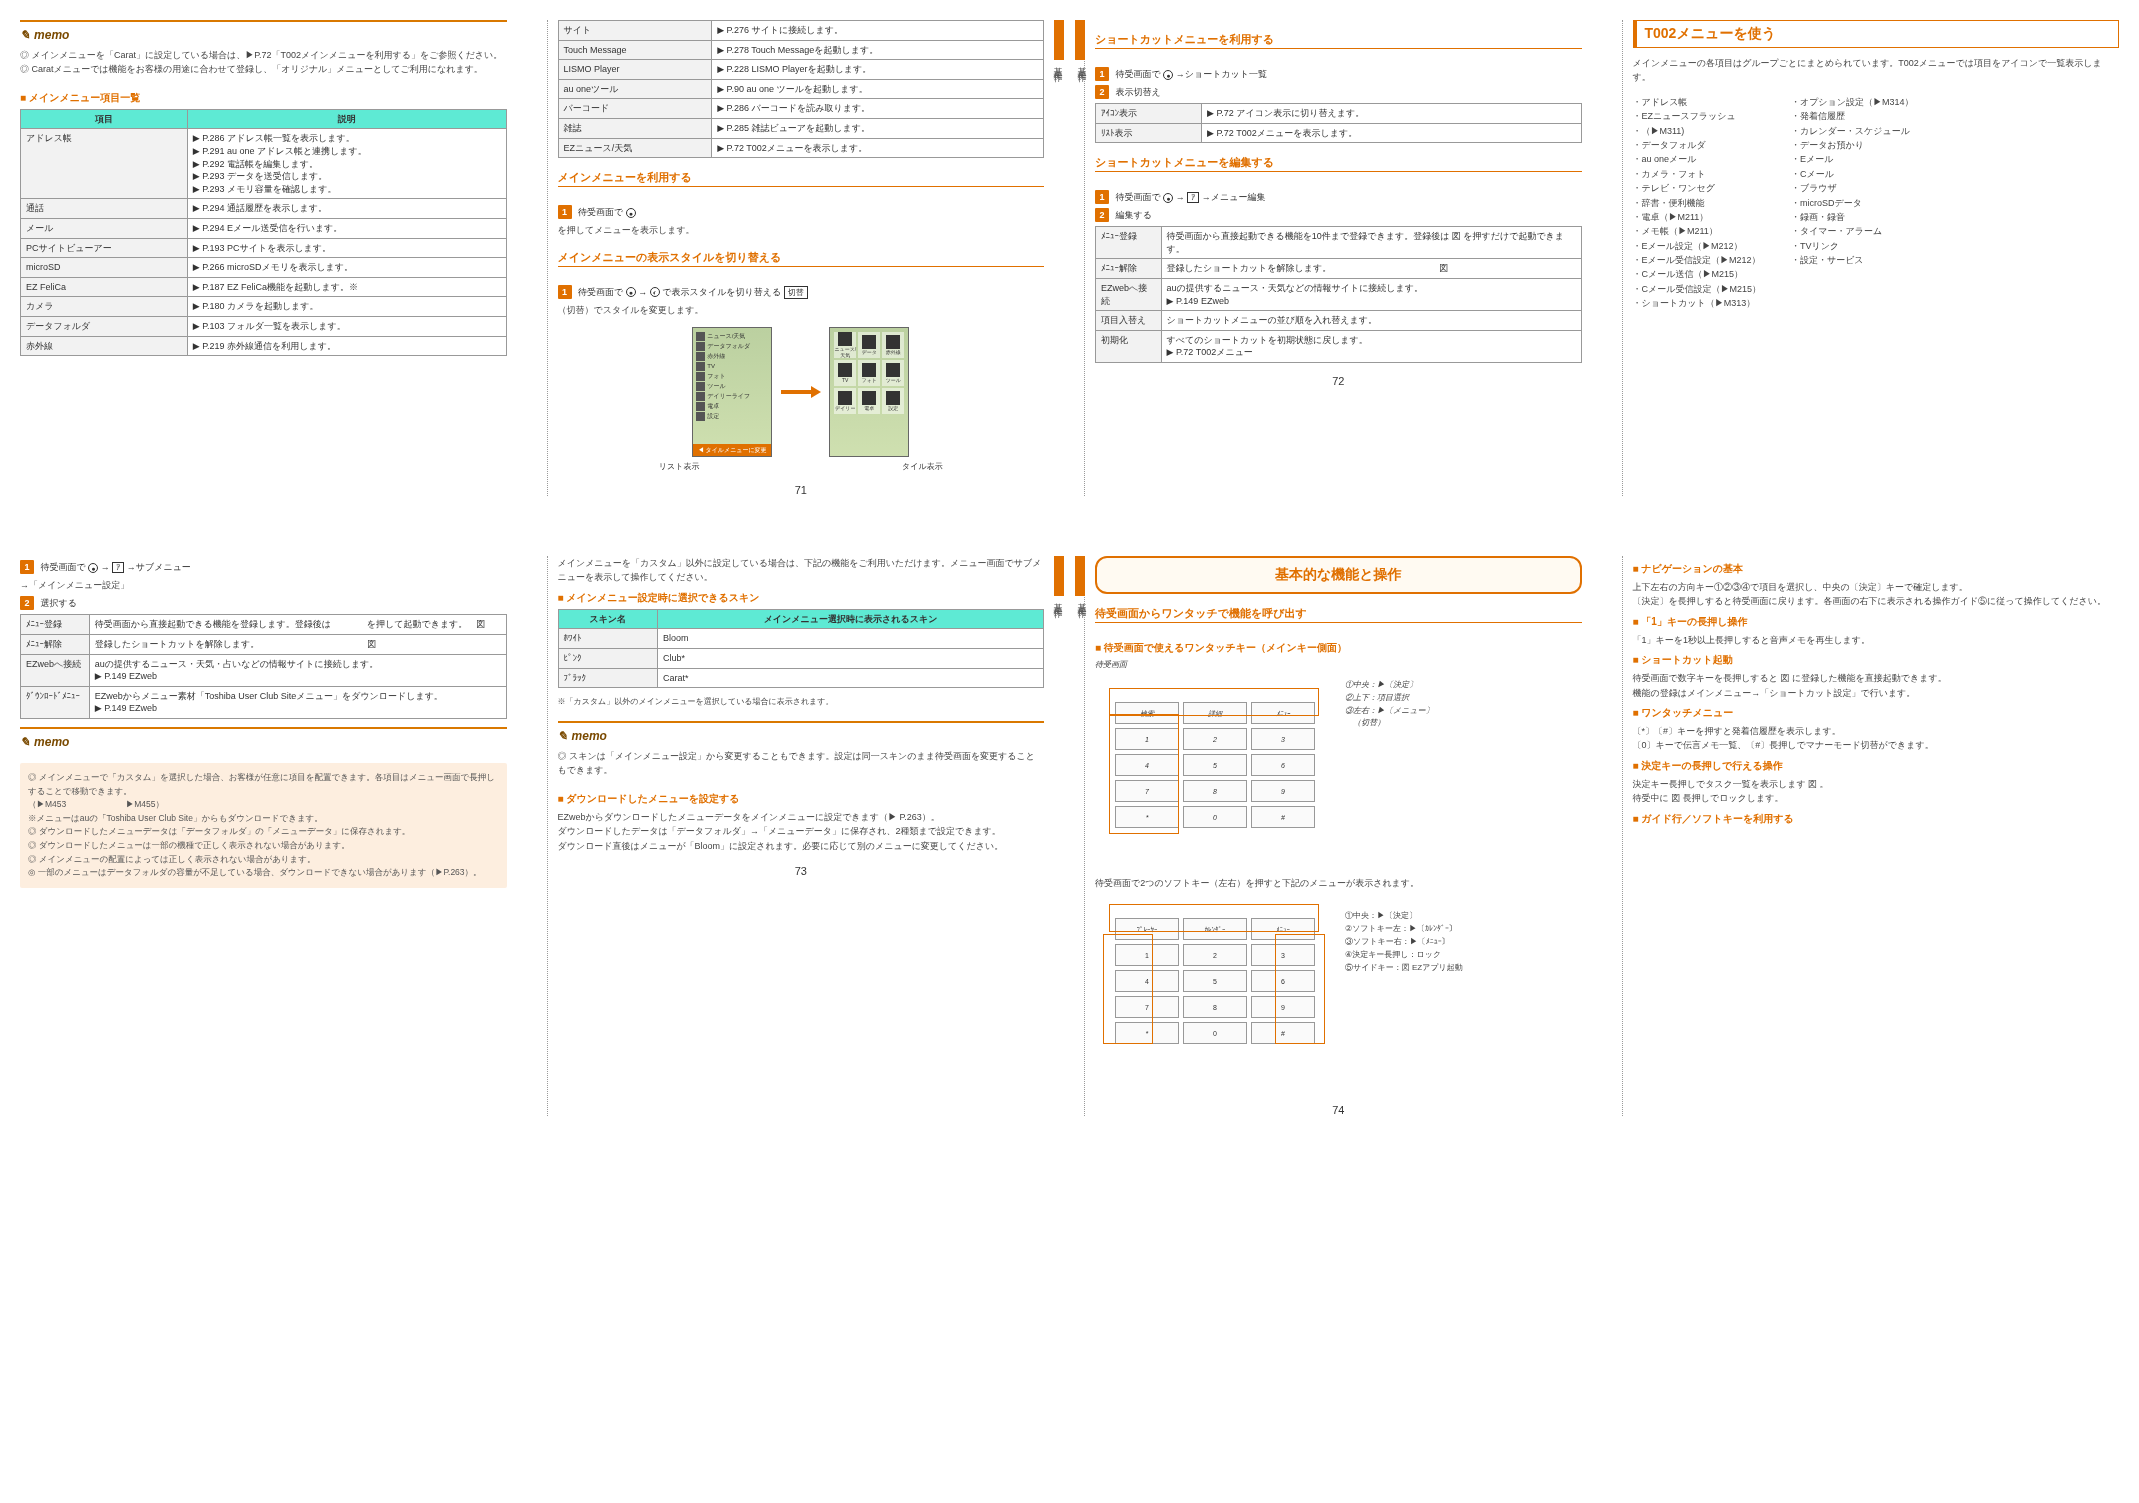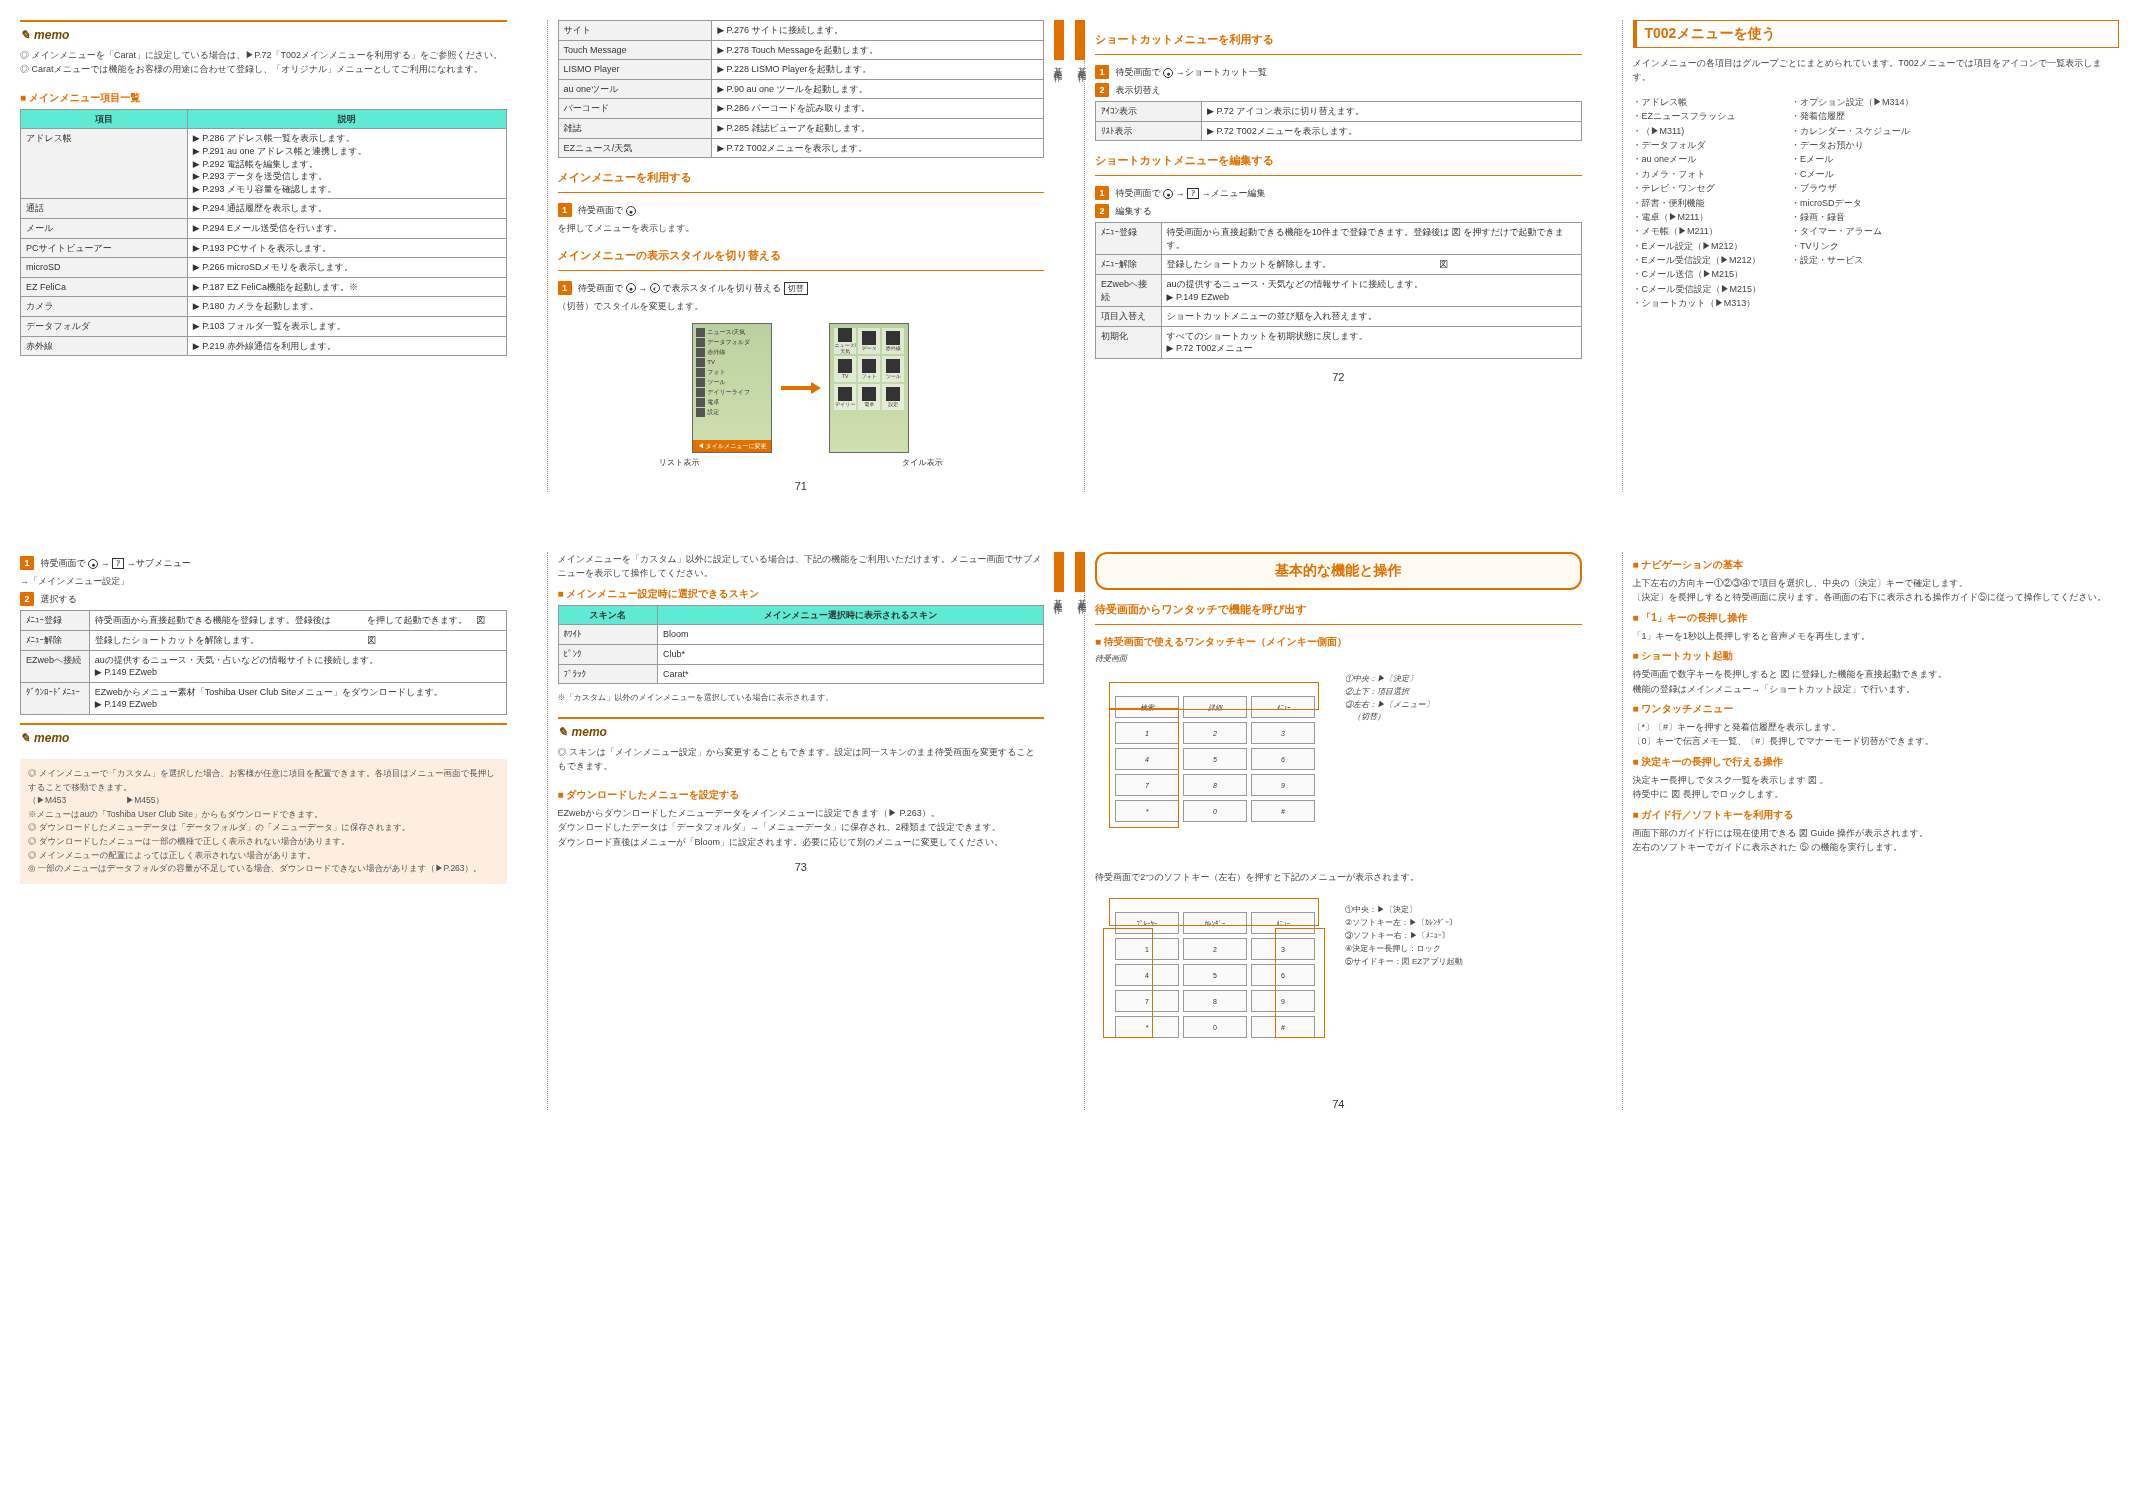--- a/index.html
+++ b/index.html
@@ -41,22 +41,22 @@
       margin-right: 4px;
     }
     .memo-text {
       line-height: 1.6;
       color: #666;
     }
 
     .segment-hd {
       color: #e07000;
       border-bottom: 1px solid #e07000;
-      padding-bottom: 7px;
-      margin: 12px 0 10px;
+      padding-bottom: 1px;
+      margin: 12px 0 18px;
       font-weight: bold;
       font-size: 11px;
     }
     .orange-block {
       color: #e07000;
       font-weight: bold;
       margin: 6px 0 4px;
       font-size: 10px;
     }
     .orange-block::before {
@@ -690,17 +690,15 @@
 
     <div class="orange-block">ワンタッチメニュー</div>
     <div class="txt" style="white-space:pre-line;">〔*〕〔#〕キーを押すと発着信履歴を表示します。
 〔0〕キーで伝言メモ一覧、〔#〕長押しでマナーモード切替ができます。</div>
 
     <div class="orange-block">決定キーの長押しで行える操作</div>
     <div class="txt" style="white-space:pre-line;">決定キー長押しでタスク一覧を表示します 図 。
 待受中に 図 長押しでロックします。</div>
 
     <div class="orange-block">ガイド行／ソフトキーを利用する</div>
-    <div class="txt" style="white-space:pre-line;">画面下部のガイド行には現在使用できる 図 Guide 操作が表示されます。
-左右のソフトキーでガイドに表示された ⑤ の機能を実行します。</div>
   </div>
 
 </div>
 
 </body></html>

